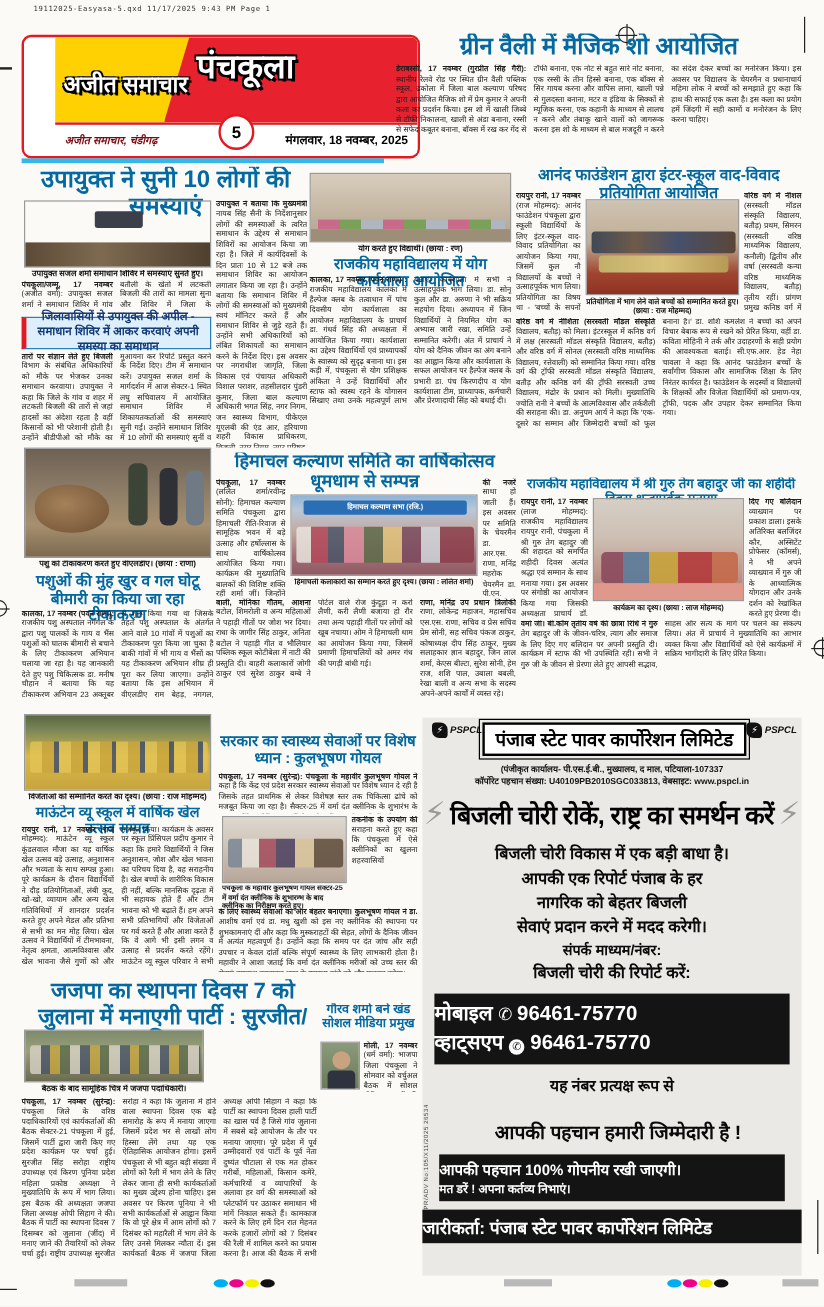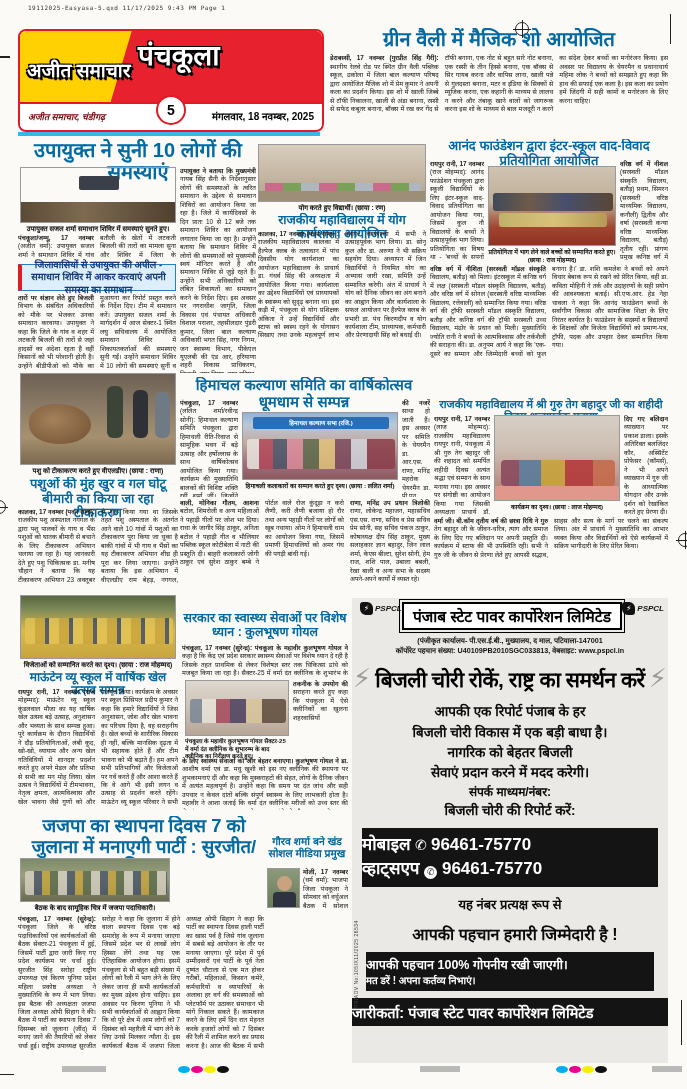--- a/index.html
+++ b/index.html
@@ -61,21 +61,21 @@
 
   <div class="abs slug" style="left:28px;top:4px;">19112025-Easyasa-5.qxd   11/17/2025   9:43 PM   Page 1</div>
   <div class="abs reg-cross" style="left:515px;top:22px;"></div>
   <div class="abs reg-cross" style="left:-8px;top:500px;"></div>
   <div class="abs reg-cross" style="left:678px;top:533px;"></div>
   <div class="abs" style="left:670px;top:14px;width:1px;height:30px;background:#222;"></div>
   <div class="abs" style="left:0;top:56px;width:10px;height:2px;background:#222;"></div>
   <div class="abs" style="left:681px;top:1000px;width:1px;height:45px;background:#222;"></div>
   <div class="abs" style="left:0;top:1074px;width:14px;height:1px;background:#222;"></div>
 
-  <div class="abs mast" style="left:18px;top:29px;width:302px;height:99px;">
+  <div class="abs mast" style="left:18px;top:29px;width:302px;height:99px;padding-left:26px;">
     <div class="mast-top">
       <div class="mast-red"></div>
       <div class="abs outline-w" style="left:7px;top:26px;font-size:19px;">अजीत समाचार</div>
       <div class="abs outline-w" style="left:118px;top:4px;width:180px;text-align:left;font-size:28px;">पंचकूला</div>
     </div>
     <div class="mast-strip">
       <div class="abs" style="left:8px;top:6px;font-size:9px;font-weight:bold;color:#7a0d12;font-style:italic;">अजीत समाचार, चंडीगढ़</div>
       <div class="page-circle">5</div>
       <div class="abs" style="right:8px;top:5px;font-size:10px;font-weight:bold;color:#000;">मंगलवार, 18 नवम्बर, 2025</div>
     </div>
@@ -185,49 +185,49 @@
       <div class="pspcl-logo">
           <span class="pspcl-mark">⚡</span>
           <span class="pspcl-txt">PSPCL</span>
         </div>
       <div class="ad-company" style="width:210px;">पंजाब स्टेट पावर कार्पोरेशन लिमिटेड</div>
       <div class="pspcl-logo">
           <span class="pspcl-mark">⚡</span>
           <span class="pspcl-txt">PSPCL</span>
         </div>
     </div>
-    <div class="ad-reg" style="margin-top:6px;">(पंजीकृत कार्यालय- पी.एस.ई.बी., मुख्यालय, द माल, पटियाला-147001</div>
+    <div class="ad-reg" style="margin-top:6px;">(पंजीकृत कार्यालय- पी.एस.ई.बी., मुख्यालय, द माल, पटियाला-107337</div>
     <div class="ad-reg">कॉर्पोरेट पहचान संख्या: U40109PB2010SGC033813, वेबसाइट: www.pspcl.in</div>
     <div style="display:flex;align-items:center;justify-content:center;gap:4px;margin-top:8px;">
       <span class="bolt">⚡</span>
       <span class="ad-slogan">बिजली चोरी रोकें, राष्ट्र का समर्थन करें</span>
       <span class="bolt">⚡</span>
     </div>
     <div style="margin-top:8px;">
+      <div class="ad-line">बिजली चोरी विकास में एक बड़ी बाधा है।</div>
       <div class="ad-line">आपकी एक रिपोर्ट पंजाब के हर</div>
-      <div class="ad-line">बिजली चोरी विकास में एक बड़ी बाधा है।</div>
       <div class="ad-line">नागरिक को बेहतर बिजली</div>
       <div class="ad-line">सेवाएं प्रदान करने में मदद करेगी।</div>
       <div class="ad-line" style="font-size:12px;">संपर्क माध्यम/नंबर:</div>
       <div class="ad-line">बिजली चोरी की रिपोर्ट करें:</div>
     </div>
     <div class="ad-black" style="margin:6px 10px 0 10px;padding:5px 0;font-size:17px;line-height:1.45;">
       <div>
         <span>मोबाइल</span>
         <span style="font-size:14px;"> ✆ </span>
         <span>96461-75770</span>
       </div>
       <div>
         <span>व्हाट्सएप</span>
         <span style="display:inline-flex;width:13px;height:13px;border-radius:50%;background:#fff;color:#141414;font-size:9px;align-items:center;justify-content:center;vertical-align:-1px;">✆</span>
         <span>96461-75770</span>
       </div>
     </div>
     <div class="ad-line" style="margin-top:8px;font-size:13px;">यह नंबर प्रत्यक्ष रूप से</div>
-    <div class="ad-line" style="font-size:16px;margin-top:9px;padding-left:10px;">आपकी पहचान हमारी जिम्मेदारी है !</div>
+    <div class="ad-line" style="font-size:16px;margin-top:19px;padding-left:10px;">आपकी पहचान हमारी जिम्मेदारी है !</div>
     <div class="ad-black" style="margin:5px 14px 0 14px;padding:4px 0;">
       <div style="font-size:12.5px;">आपकी पहचान 100% गोपनीय रखी जाएगी।</div>
       <div style="font-size:10px;">मत डरें ! अपना कर्तव्य निभाएं।</div>
     </div>
     <div class="ad-black" style="margin-top:7px;padding:4px 0;font-size:14.5px;">जारीकर्ता: पंजाब स्टेट पावर कार्पोरेशन लिमिटेड</div>
   </div>
 
   <div class="abs graybar" style="left:62px;top:1066px;width:44px;"></div>
   <div class="abs cmyk" style="left:178px;top:1066px;">
     <i style="background:#00aeef;"></i>

